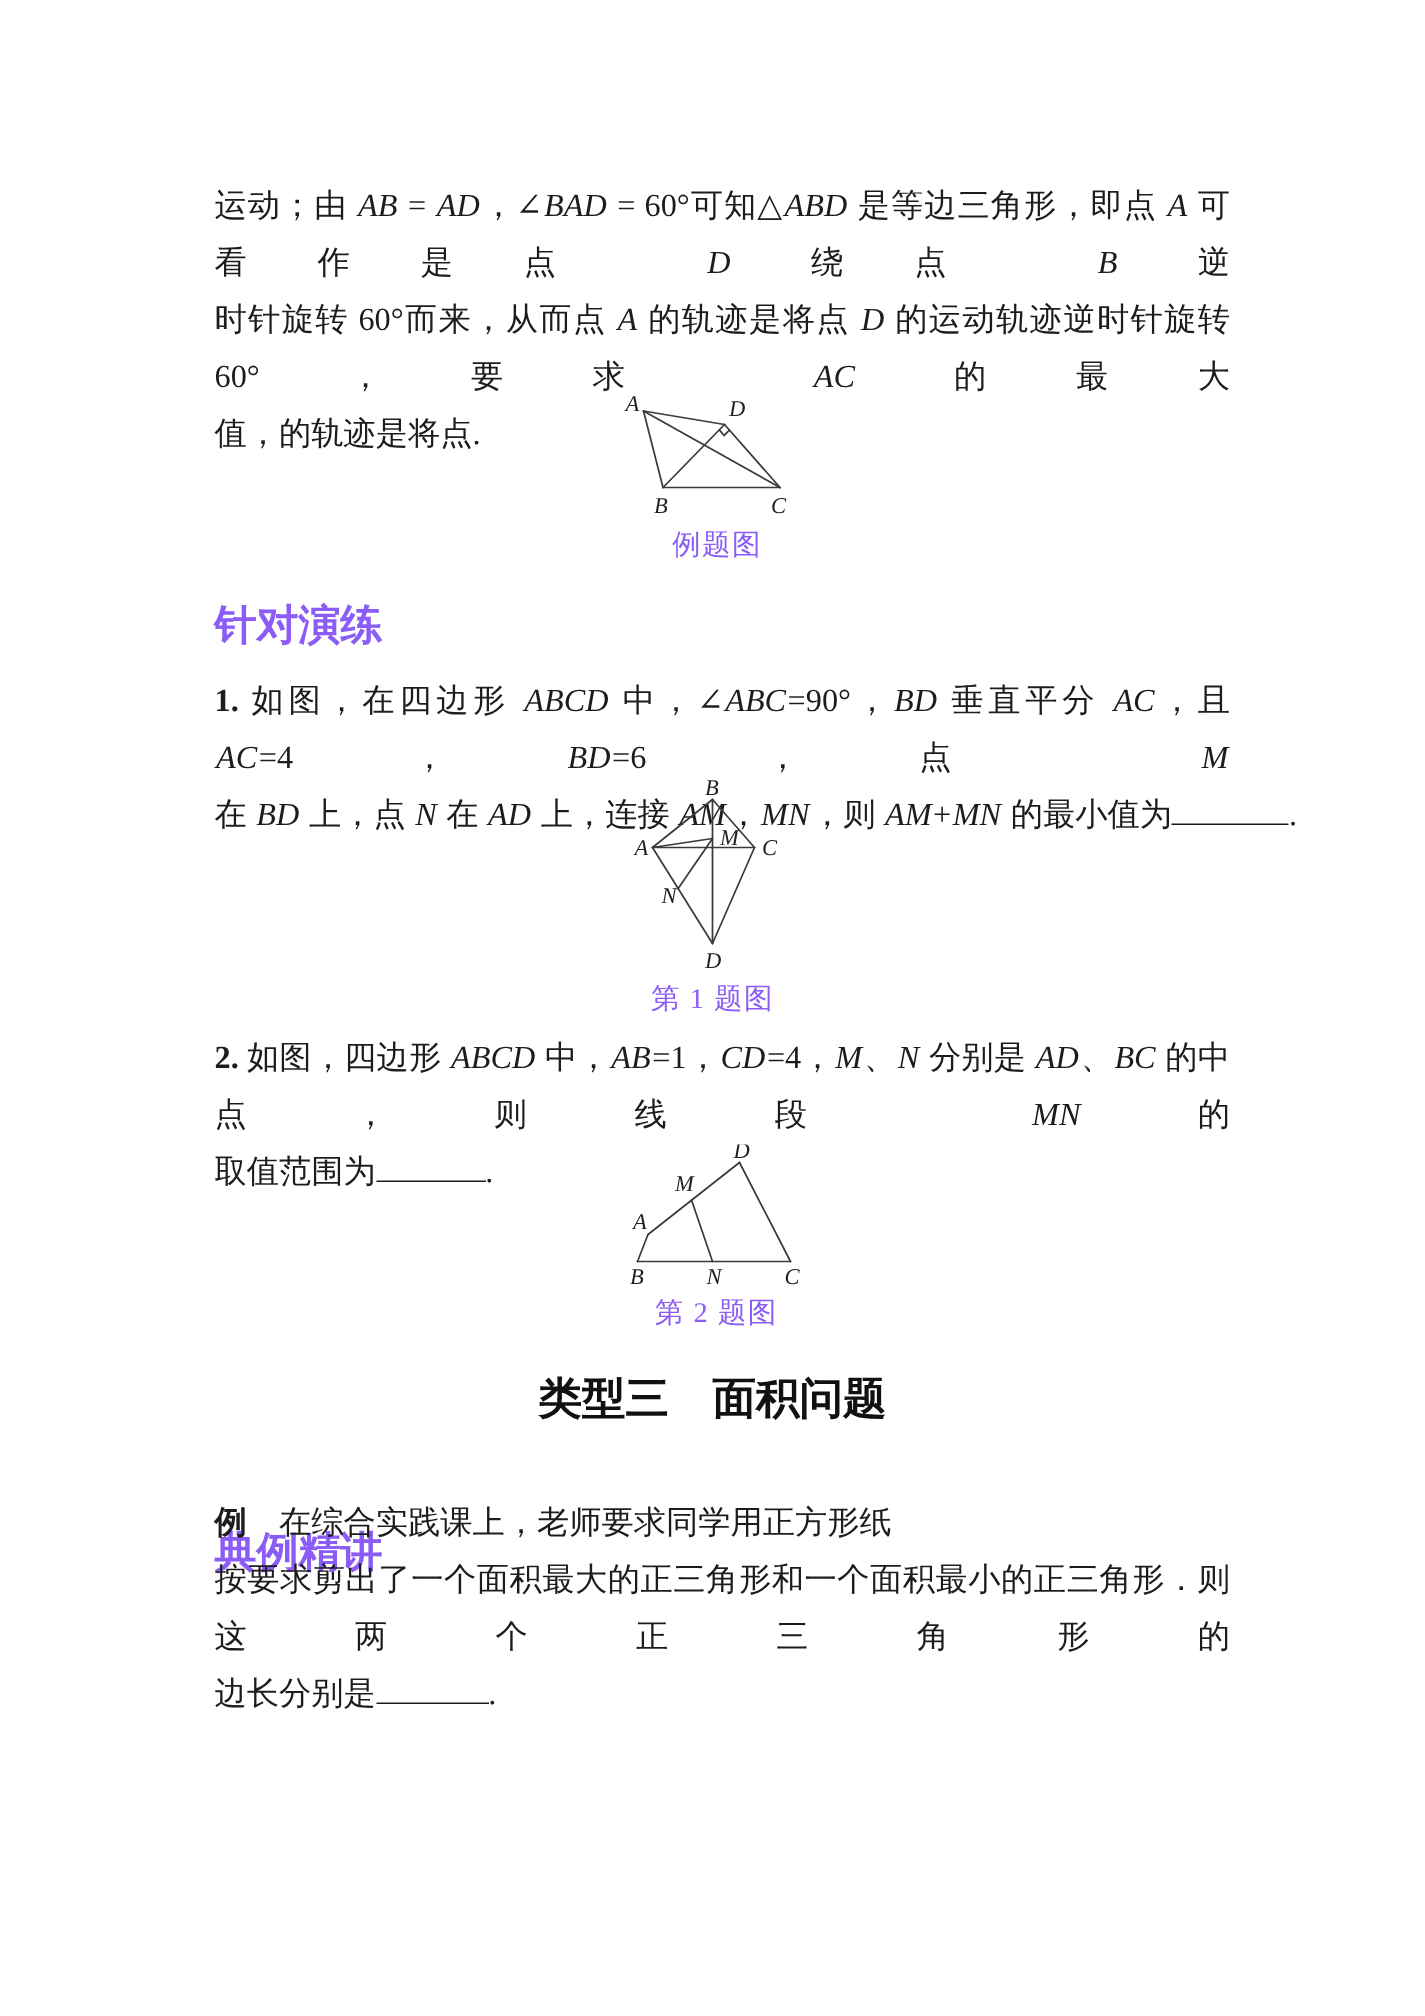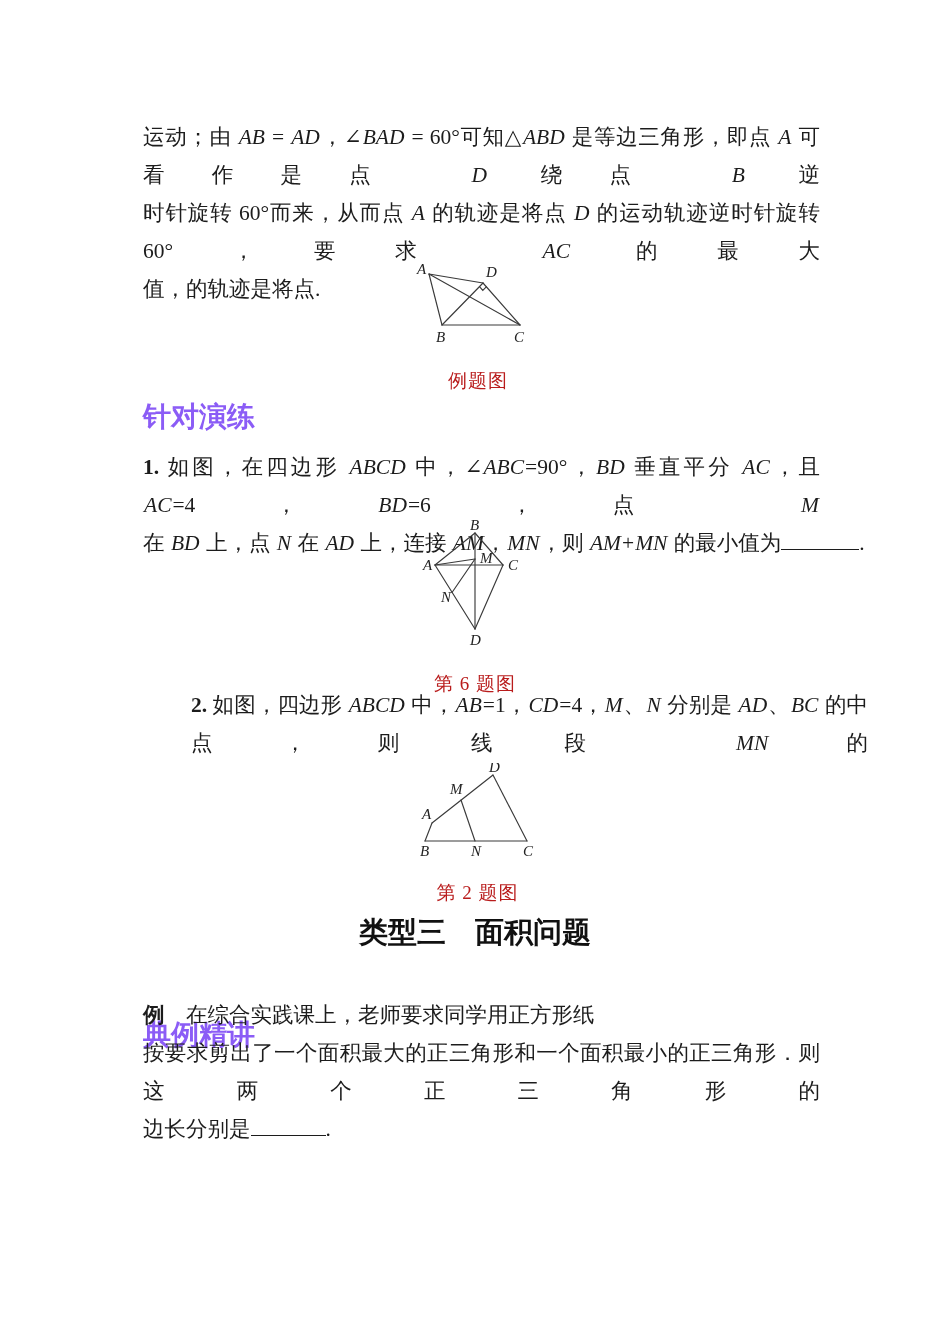--- a/index.html
+++ b/index.html
@@ -51,23 +51,23 @@
     width: 950px;
     text-align: center;
     font-family: Liberation Sans, sans-serif;
     font-weight: bold;
     font-size: 29px;
     color: #111;
   }
   .fig { position: absolute; text-align: center; }
   .fig svg { display: block; margin: 0 auto; }
   .fig .figcap {
-    margin-top: 22px;
+    margin-top: 4px;
     font-size: 19px;
-    color: #b91c1c;
+    color: #8b5cf6;
     letter-spacing: 1px;
     white-space: nowrap;
   }
   .fedge { stroke: #3a3a3a; stroke-width: 1.15; fill: none; stroke-linecap: round; }
   .flabel {
     font-family: "Liberation Serif", "DejaVu Serif", serif;
     font-style: italic;
     font-size: 15px;
     fill: #222;
   }
@@ -117,25 +117,26 @@
       <line class="fedge" x1="88" y1="46" x2="60" y2="110"></line>
       <line class="fedge" x1="20" y1="46" x2="60" y2="40"></line>
       <line class="fedge" x1="60" y1="40" x2="37" y2="73.5"></line>
       <text class="flabel" x="55" y="11">B</text>
       <text class="flabel" x="8" y="51">A</text>
       <text class="flabel" x="93" y="51">C</text>
       <text class="flabel" x="55" y="126">D</text>
       <text class="flabel" x="65" y="44">M</text>
       <text class="flabel" x="26" y="83">N</text>
     </svg>
-    <div class="figcap">第 6 题图</div>
+    <div class="figcap">第 1 题图</div>
   </div>
 
-  <div class="textblock" style="top:686px;margin-left:48px;">
+  <div class="textblock" style="top:686px;">
     <div class="line jus"><span class="bold">2.</span><span class=""> 如图，四边形 </span><span class="var">ABCD</span><span class=""> 中，</span><span class="var">AB</span><span class="">=1，</span><span class="var">CD</span><span class="">=4，</span><span class="var">M</span><span class="">、</span><span class="var">N</span><span class=""> 分别是 </span><span class="var">AD</span><span class="">、</span><span class="var">BC</span><span class=""> 的中点，则线段 </span><span class="var">MN</span><span class=""> 的</span></div>
+    <div class="line"><span class="">取值范围为</span><span class="blank" style="width: 73px;"></span><span class="">.</span></div>
   </div>
 
   <div class="fig" style="top:763px; left:410px; width:135px;">
     <svg width="135" height="95" viewBox="0 0 135 95">
       <line class="fedge" x1="15" y1="78" x2="22" y2="60"></line>
       <line class="fedge" x1="22" y1="60" x2="83" y2="12"></line>
       <line class="fedge" x1="83" y1="12" x2="117" y2="78"></line>
       <line class="fedge" x1="15" y1="78" x2="117" y2="78"></line>
       <line class="fedge" x1="51" y1="37" x2="65" y2="78"></line>
       <text class="flabel" x="79" y="9">D</text>

